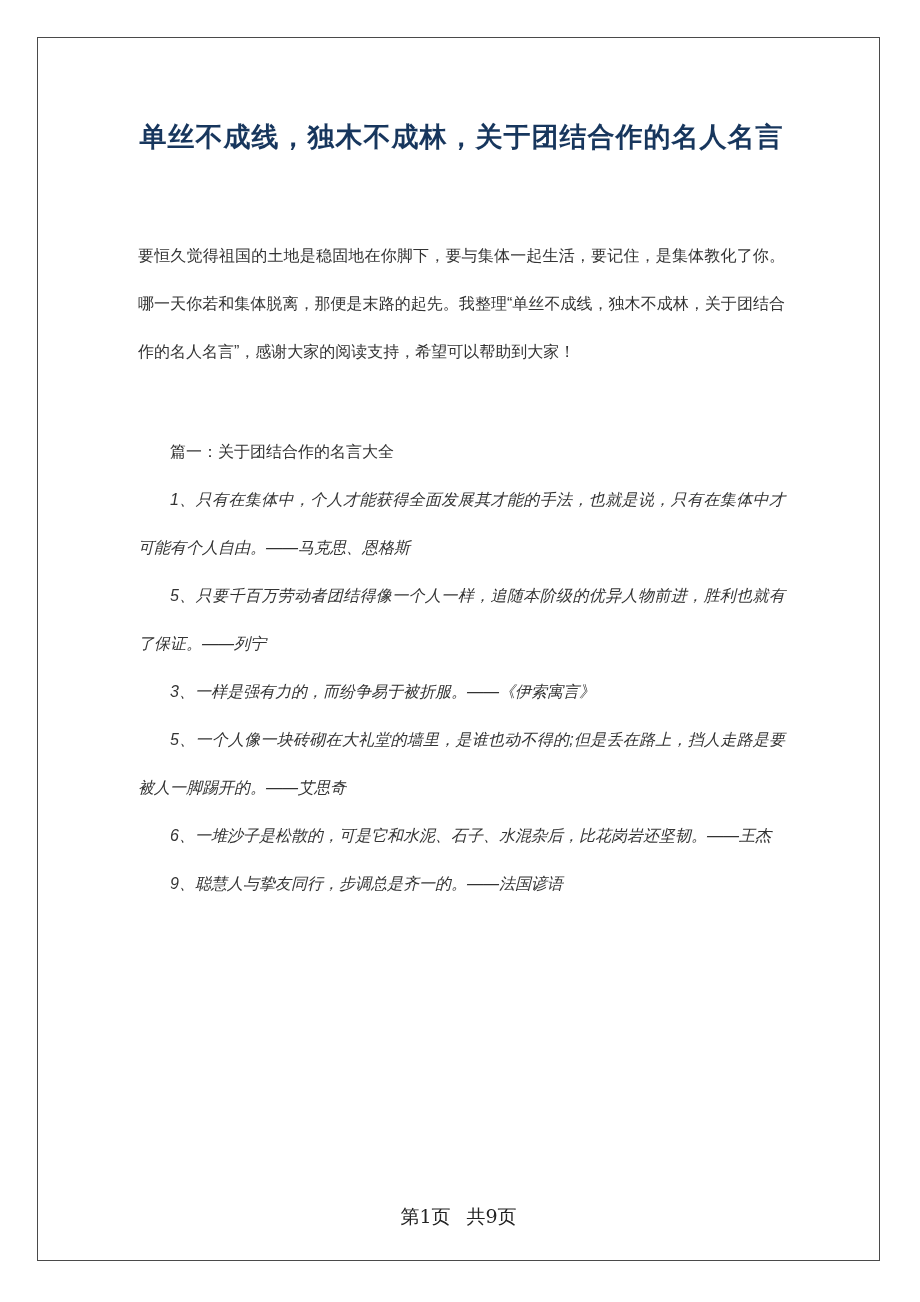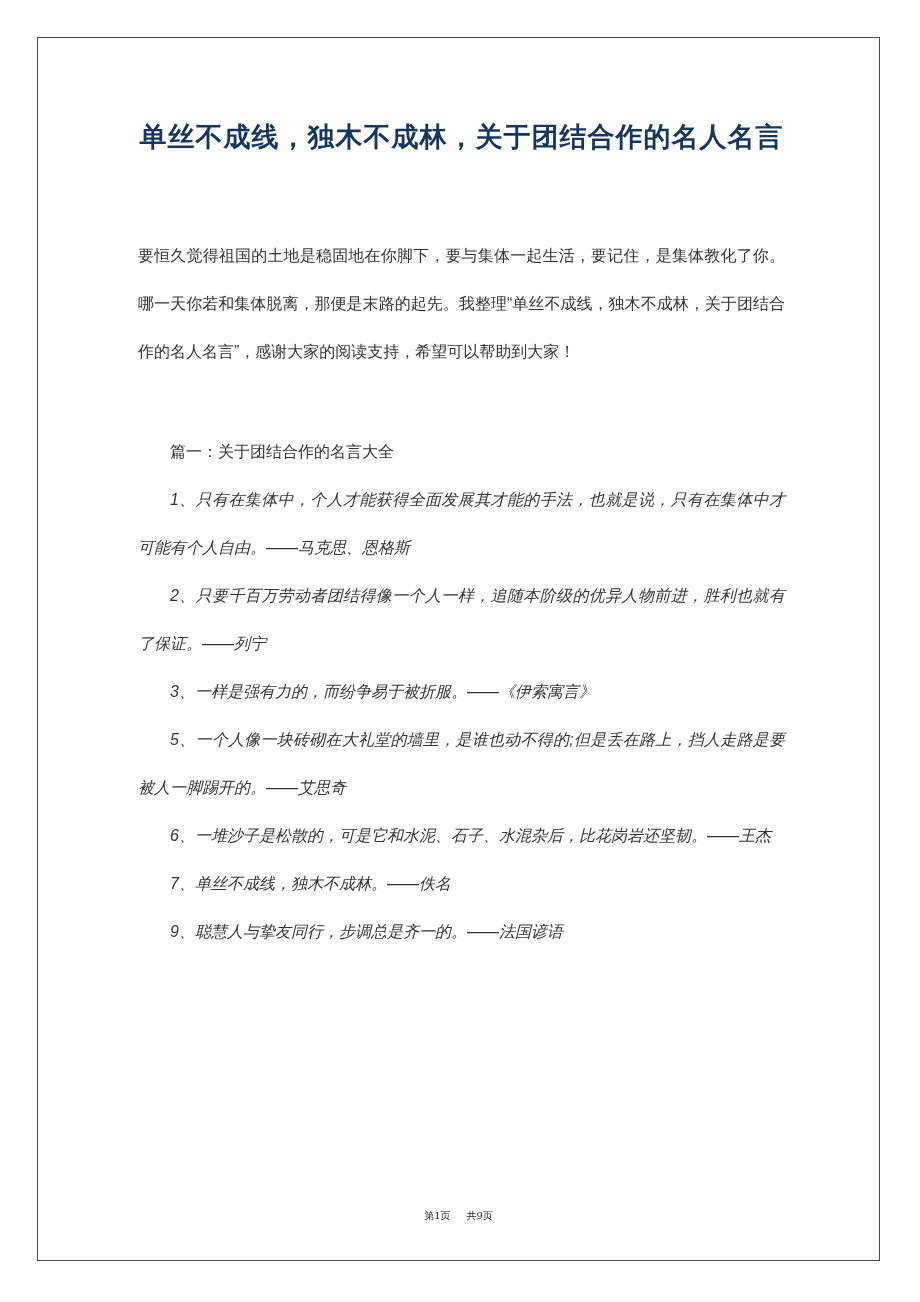--- a/index.html
+++ b/index.html
@@ -44,38 +44,37 @@
   .intro { margin-top: 76px; }
   .section-heading { margin-top: 52px; text-indent: 32px; }
   .quote { text-indent: 32px; font-style: italic; }
   .page-footer {
     position: absolute;
     left: 0;
     right: 0;
     top: 1168px;
     text-align: center;
     font-family: "DejaVu Serif", "Liberation Serif", serif;
-    font-size: 10px;
+    font-size: 19px;
     line-height: 20px;
     color: #222222;
   }
   .page-footer .sep { display: inline-block; width: 16px; }
 </style>
 </head>
 <body>
 
 <div class="page">
   <div class="content">
     <h1 class="doc-title">单丝不成线，独木不成林，关于团结合作的名人名言</h1>
     <p class="intro">要恒久觉得祖国的土地是稳固地在你脚下，要与集体一起生活，要记住，是集体教化了你。哪一天你若和集体脱离，那便是末路的起先。我整理“单丝不成线，独木不成林，关于团结合作的名人名言”，感谢大家的阅读支持，希望可以帮助到大家！</p>
     <p class="section-heading">篇一：关于团结合作的名言大全</p>
     <p class="quote">1、只有在集体中，个人才能获得全面发展其才能的手法，也就是说，只有在集体中才可能有个人自由。——马克思、恩格斯</p>
-    <p class="quote">2、只要千百万劳动者团结得像一个人一样，追随本阶级的优异人物前进，胜利也就有了保证。——列宁</p>
+    <p class="quote">5、只要千百万劳动者团结得像一个人一样，追随本阶级的优异人物前进，胜利也就有了保证。——列宁</p>
     <p class="quote">3、一样是强有力的，而纷争易于被折服。——《伊索寓言》</p>
     <p class="quote">5、一个人像一块砖砌在大礼堂的墙里，是谁也动不得的;但是丢在路上，挡人走路是要被人一脚踢开的。——艾思奇</p>
     <p class="quote">6、一堆沙子是松散的，可是它和水泥、石子、水混杂后，比花岗岩还坚韧。——王杰</p>
-    <p class="quote">7、单丝不成线，独木不成林。——佚名</p>
     <p class="quote">9、聪慧人与挚友同行，步调总是齐一的。——法国谚语</p>
   </div>
   <div class="page-footer">
     <span>第1页</span><span class="sep"></span><span>共9页</span>
   </div>
 </div>
 
 </body></html>

